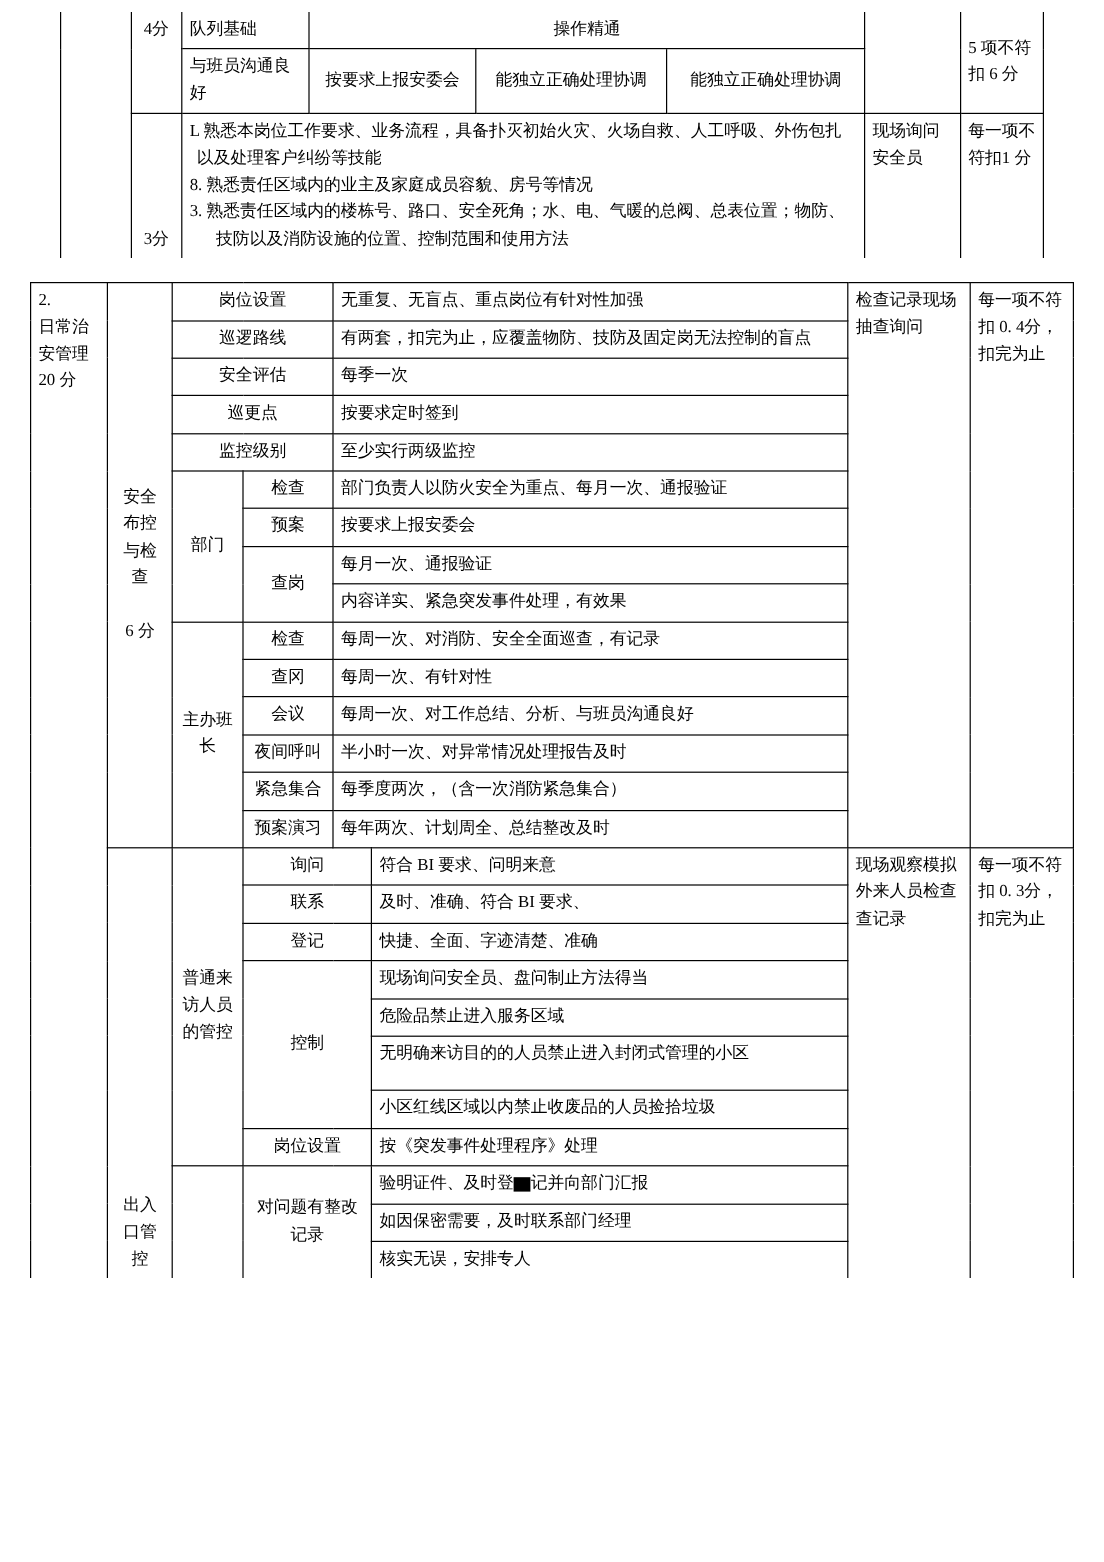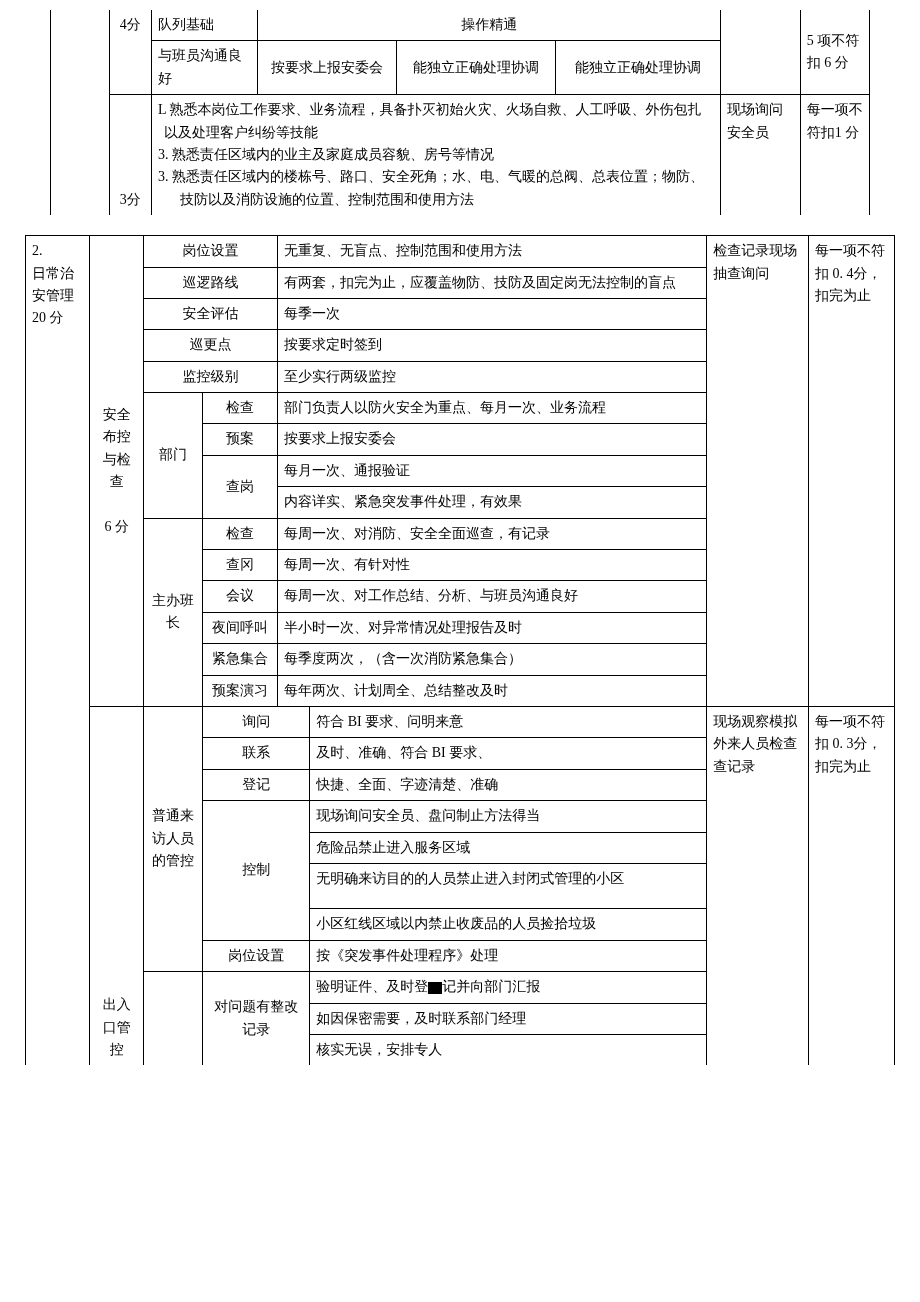--- a/index.html
+++ b/index.html
@@ -41,21 +41,21 @@
   <tr>
     <td>与班员沟通良好</td>
     <td class="center">按要求上报安委会</td>
     <td class="center">能独立正确处理协调</td>
     <td class="center">能独立正确处理协调</td>
   </tr>
   <tr>
     <td class="center no-border-bottom" style="vertical-align:bottom">3分</td>
     <td colspan="4" class="no-border-bottom">
       <div style="padding-left:6px;text-indent:-6px">L 熟悉本岗位工作要求、业务流程，具备扑灭初始火灾、火场自救、人工呼吸、外伤包扎以及处理客户纠纷等技能</div>
-      <div>3. 熟悉责任区域内的业主及家庭成员容貌、房号等情况</div>
+      <div>8. 熟悉责任区域内的业主及家庭成员容貌、房号等情况</div>
       <div style="padding-left:22px;text-indent:-22px">3. 熟悉责任区域内的楼栋号、路口、安全死角；水、电、气暖的总阀、总表位置；物防、技防以及消防设施的位置、控制范围和使用方法</div>
     </td>
     <td class="no-border-bottom vtop">现场询问安全员</td>
     <td class="no-border-bottom vtop">每一项不符扣1 分</td>
   </tr>
 </tbody>
   </table>
 
 <div class="gap"></div>
 
@@ -76,21 +76,21 @@
     <td rowspan="26" class="vtop no-border-bottom">
       <div>2.</div>
       <div>日常治安管理</div>
       <div>20 分</div>
     </td>
     <td rowspan="15" class="center">
       <span>安全布控与检查</span><br><br>
       <span>6 分</span>
     </td>
     <td colspan="2" class="center">岗位设置</td>
-    <td colspan="2">无重复、无盲点、控制范围和使用方法</td>
+    <td colspan="2">无重复、无盲点、重点岗位有针对性加强</td>
     <td rowspan="15" class="vtop">检查记录现场抽查询问</td>
     <td rowspan="15" class="vtop">每一项不符扣 0. 4分，扣完为止</td>
   </tr>
   <tr>
     <td colspan="2" class="center">巡逻路线</td>
     <td colspan="2">有两套，扣完为止，应覆盖物防、技防及固定岗无法控制的盲点</td>
   </tr>
   <tr>
     <td colspan="2" class="center">安全评估</td>
     <td colspan="2">每季一次</td>
@@ -100,21 +100,21 @@
     <td colspan="2">按要求定时签到</td>
   </tr>
   <tr>
     <td colspan="2" class="center">监控级别</td>
     <td colspan="2">至少实行两级监控</td>
   </tr>
 
   <tr>
     <td rowspan="4" class="center">部门</td>
     <td class="center">检查</td>
-    <td colspan="2">部门负责人以防火安全为重点、每月一次、业务流程</td>
+    <td colspan="2">部门负责人以防火安全为重点、每月一次、通报验证</td>
   </tr>
   <tr>
     <td class="center">预案</td>
     <td colspan="2">按要求上报安委会</td>
   </tr>
   <tr>
     <td rowspan="2" class="center">查岗</td>
     <td colspan="2">每月一次、通报验证</td>
   </tr>
   <tr>

